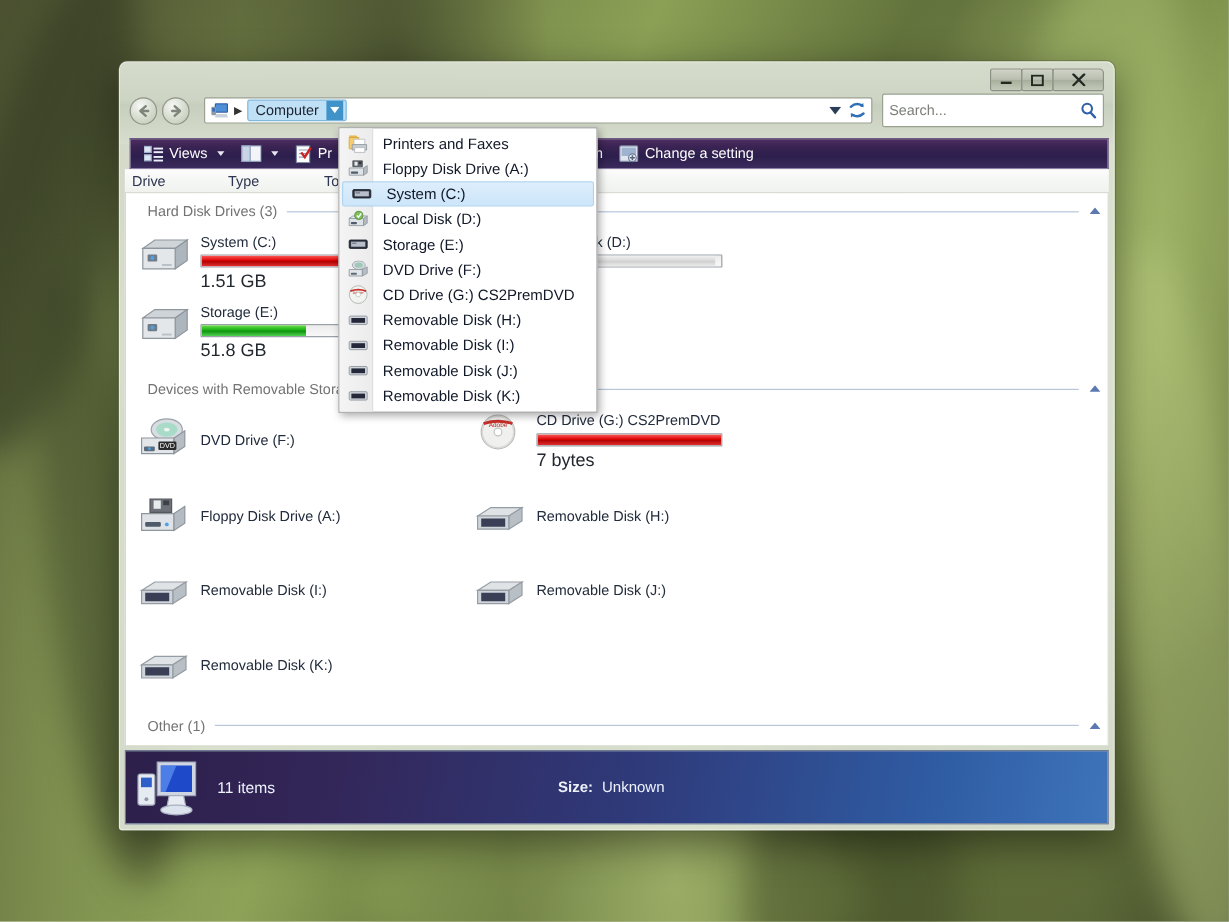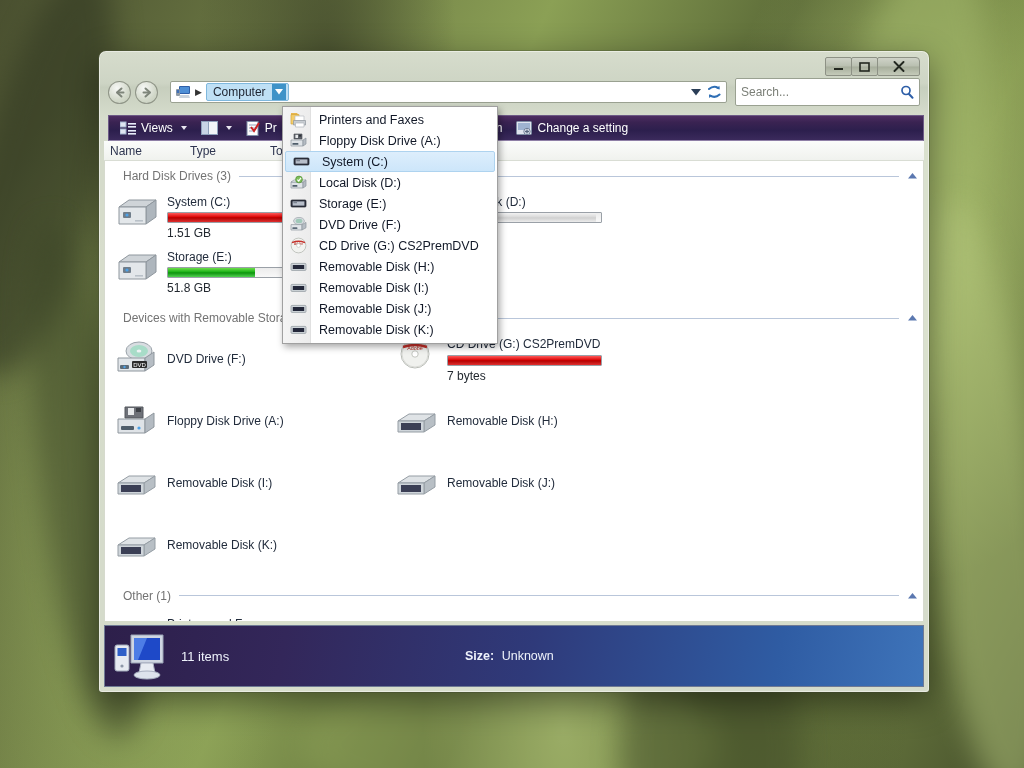--- a/index.html
+++ b/index.html
@@ -173,21 +173,21 @@
     width: 155px; height: 11px;
     border:1px solid #9aa0a7;
     background: linear-gradient(180deg,#ececec,#f8f8f8);
     border-radius:1px; margin: 2px 0 3px 0;
     overflow:hidden;
   }
   .bar-inner { height:100%; }
   .bar-red   { background: linear-gradient(180deg,#ff5959 0%, #d80000 48%, #b00000 52%, #e03030 100%); }
   .bar-green { background: linear-gradient(180deg,#6dde4a 0%, #13ad13 48%, #0d8f0d 52%, #4fd24f 100%); }
   .bar-gray  { background: linear-gradient(180deg,#f2f2f2 0%, #d8d8d8 48%, #cfcfcf 52%, #ececec 100%); }
-  .cap { font-size:12px; color:#22282f; }
+  .cap { font-size:15px; color:#22282f; }
 
   
   #status {
     position:absolute; left:4px; right:4px; bottom:4px; height: 62px;
     background: linear-gradient(100deg, #2d1f4a 0%, #33275a 22%, #2f3a7a 52%, #2f5ca3 82%, #3e74ba 100%);
     border: 1px solid #6f7a94;
     display:flex; align-items:center;
     color:#eef2fb; font-size:12.5px;
   }
   #status .si { margin-left:8px; margin-right: 14px; }
@@ -365,21 +365,21 @@
         <rect x="0.5" y="0.5" width="15" height="13" rx="1" fill="#dfe4ee" stroke="#7d8ba3"></rect>
         <rect x="2" y="2" width="12" height="7" fill="#9fb3d0"></rect>
         <circle cx="11" cy="10.5" r="3.2" fill="#e8edf6" stroke="#6e7c94"></circle>
         <path d="M11 8.4 v4.2 M8.9 10.5 h4.2" stroke="#58657d" stroke-width="1.3"></path>
       </svg>
       <span>Change a setting</span>
     </div>
   </div>
 
   <div id="colhead">
-    <div class="ch" style="width:80px">Name</div>
+    <div class="ch" style="width:80px">Drive</div>
     <div class="ch" style="width:80px">Type</div>
     <div class="ch" style="width:110px">Total Siz</div>
   </div>
 
   <div id="pane">
 
     <div class="group">
       <span>Hard Disk Drives (3)</span>
       <span class="gline"></span>
       <span class="gchev">

